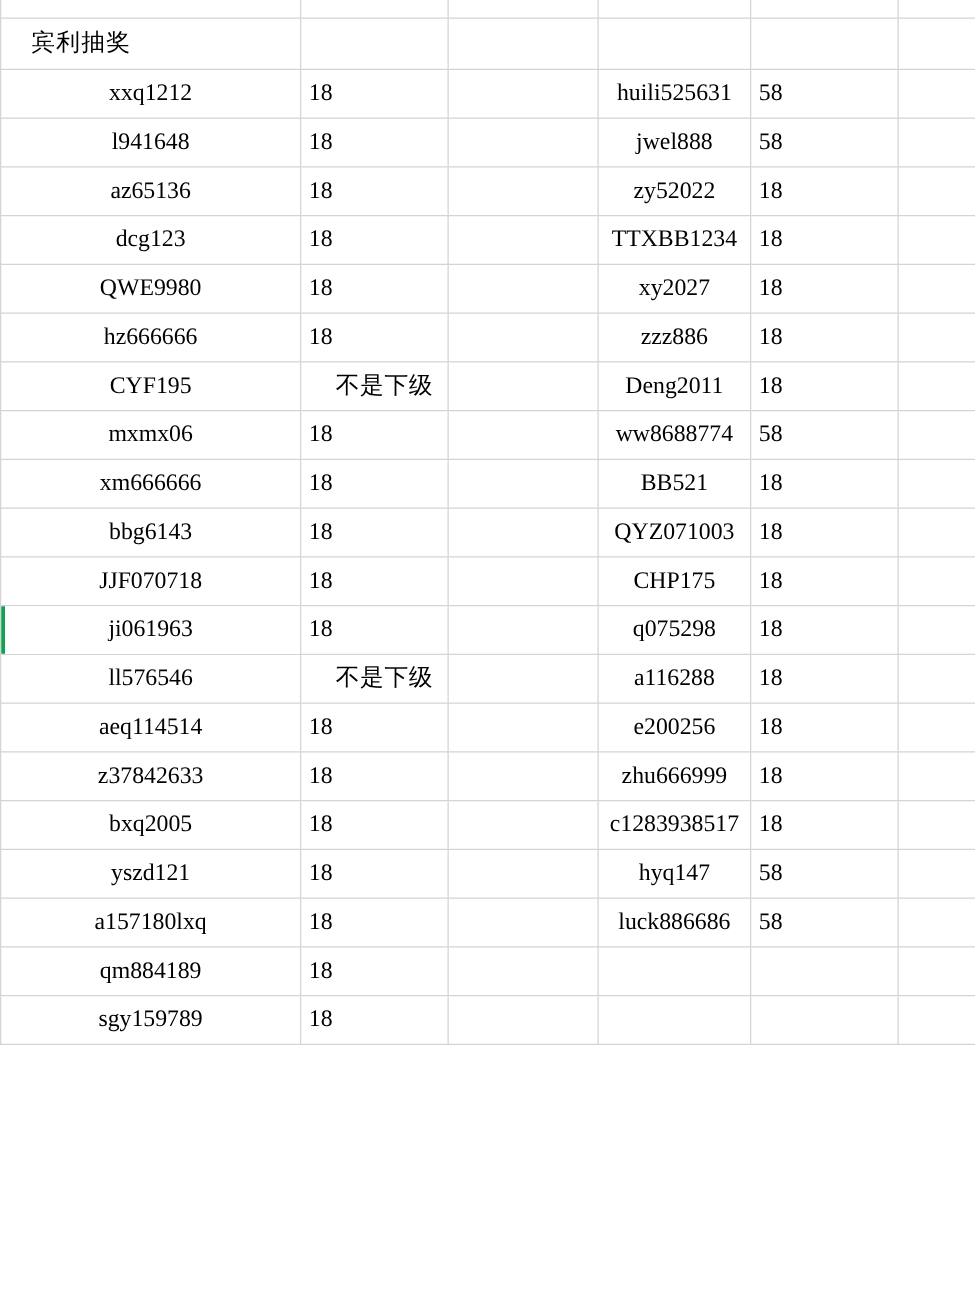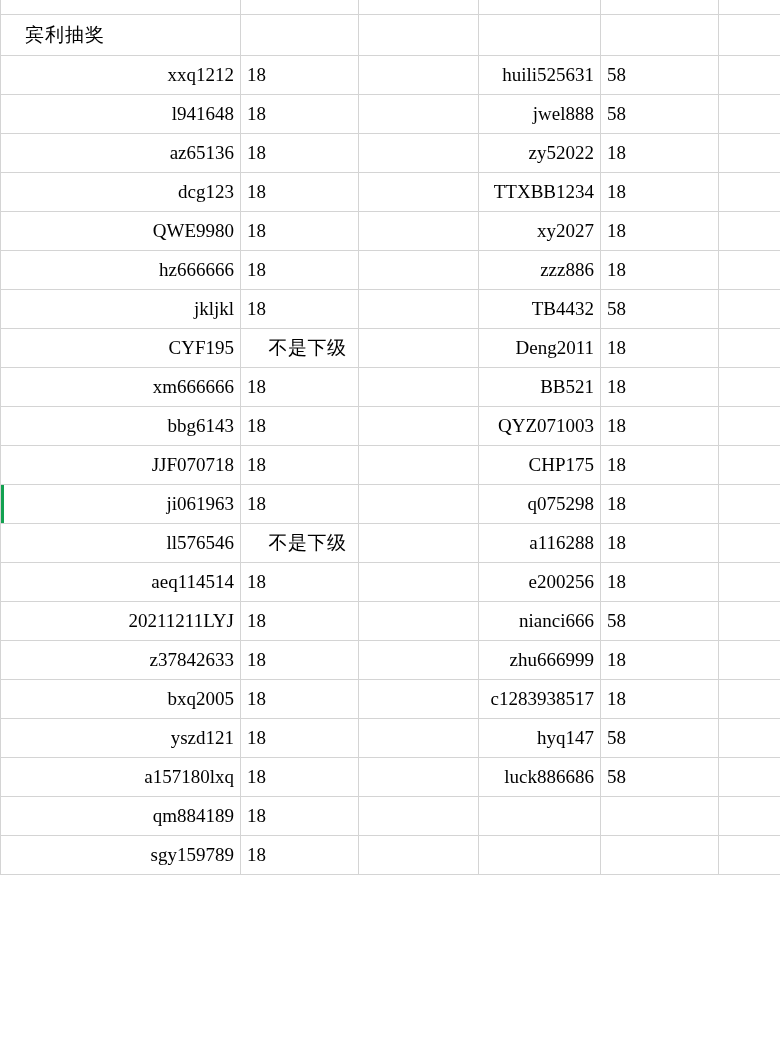--- a/index.html
+++ b/index.html
@@ -38,21 +38,21 @@
   }
   
   col.c-name   { width: 240px; }
   col.c-val    { width: 118px; }
   col.c-gap    { width: 120px; }
   col.c-name2  { width: 122px; }
   col.c-val2   { width: 118px; }
   col.c-tail   { width: 62px; }
 
   td.name {
-    text-align: right;
+    text-align: center;
     padding-left: 12px;
   }
   td.val {
     padding-right: 12px;
   }
   td.val.cn {
     text-align: center;
     padding-right: 4px;
     letter-spacing: 0.5px;
     padding-left: 20px;
@@ -167,36 +167,36 @@
         </tr>
         <tr>
           <td class="name">hz666666</td>
           <td class="val">18</td>
           <td class="gap"></td>
           <td class="name">zzz886</td>
           <td class="val">18</td>
           <td class="tail"></td>
         </tr>
         <tr>
-          <td class="name">jkljkl</td>
-          <td class="val">18</td>
-          <td class="gap"></td>
-          <td class="name">TB4432</td>
-          <td class="val">58</td>
-          <td class="tail"></td>
-        </tr>
-        <tr>
           <td class="name">CYF195</td>
           <td class="val cn">不是下级</td>
           <td class="gap"></td>
           <td class="name">Deng2011</td>
           <td class="val">18</td>
           <td class="tail"></td>
         </tr>
         <tr>
+          <td class="name">mxmx06</td>
+          <td class="val">18</td>
+          <td class="gap"></td>
+          <td class="name">ww8688774</td>
+          <td class="val">58</td>
+          <td class="tail"></td>
+        </tr>
+        <tr>
           <td class="name">xm666666</td>
           <td class="val">18</td>
           <td class="gap"></td>
           <td class="name">BB521</td>
           <td class="val">18</td>
           <td class="tail"></td>
         </tr>
         <tr>
           <td class="name">bbg6143</td>
           <td class="val">18</td>
@@ -228,28 +228,20 @@
           <td class="name">a116288</td>
           <td class="val">18</td>
           <td class="tail"></td>
         </tr>
         <tr>
           <td class="name">aeq114514</td>
           <td class="val">18</td>
           <td class="gap"></td>
           <td class="name">e200256</td>
           <td class="val">18</td>
-          <td class="tail"></td>
-        </tr>
-        <tr>
-          <td class="name">20211211LYJ</td>
-          <td class="val">18</td>
-          <td class="gap"></td>
-          <td class="name">nianci666</td>
-          <td class="val">58</td>
           <td class="tail"></td>
         </tr>
         <tr>
           <td class="name">z37842633</td>
           <td class="val">18</td>
           <td class="gap"></td>
           <td class="name">zhu666999</td>
           <td class="val">18</td>
           <td class="tail"></td>
         </tr>

